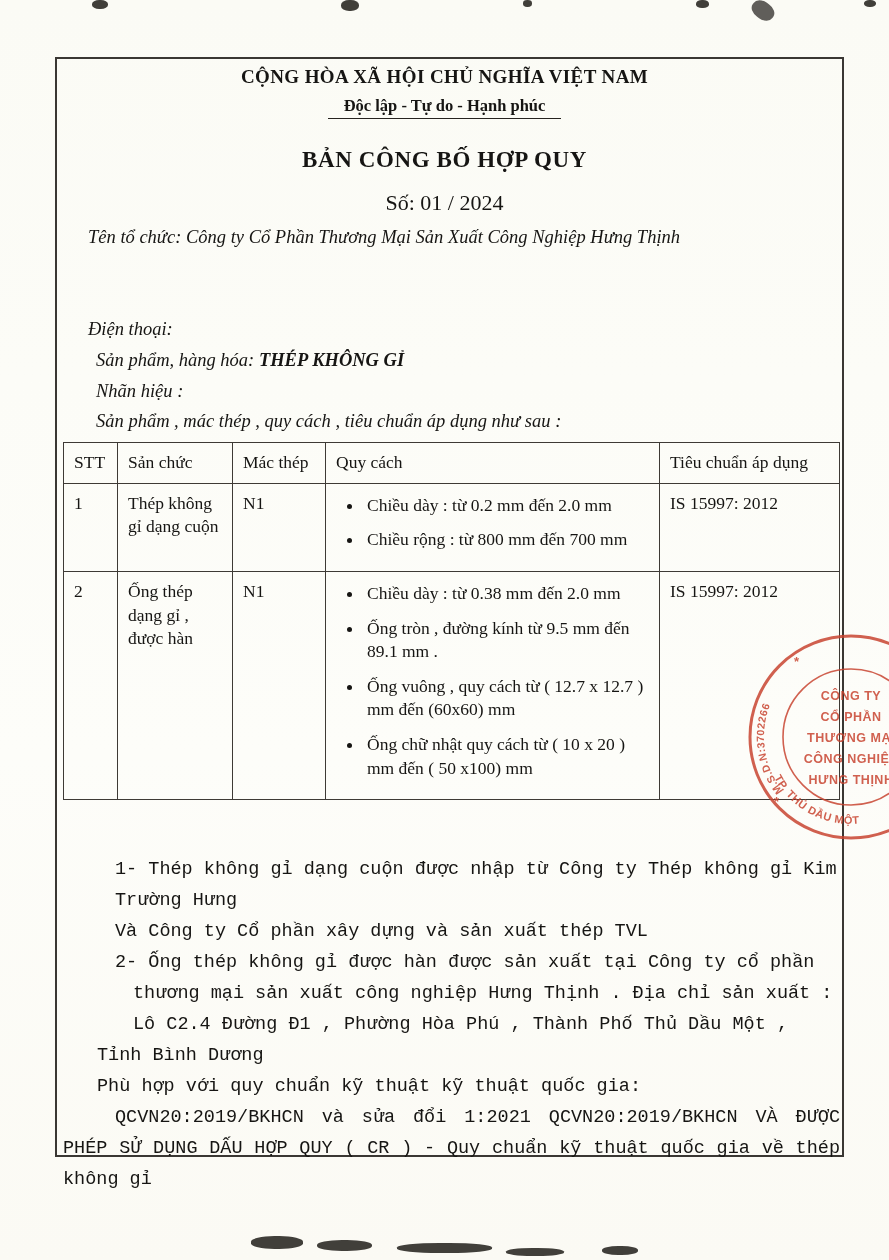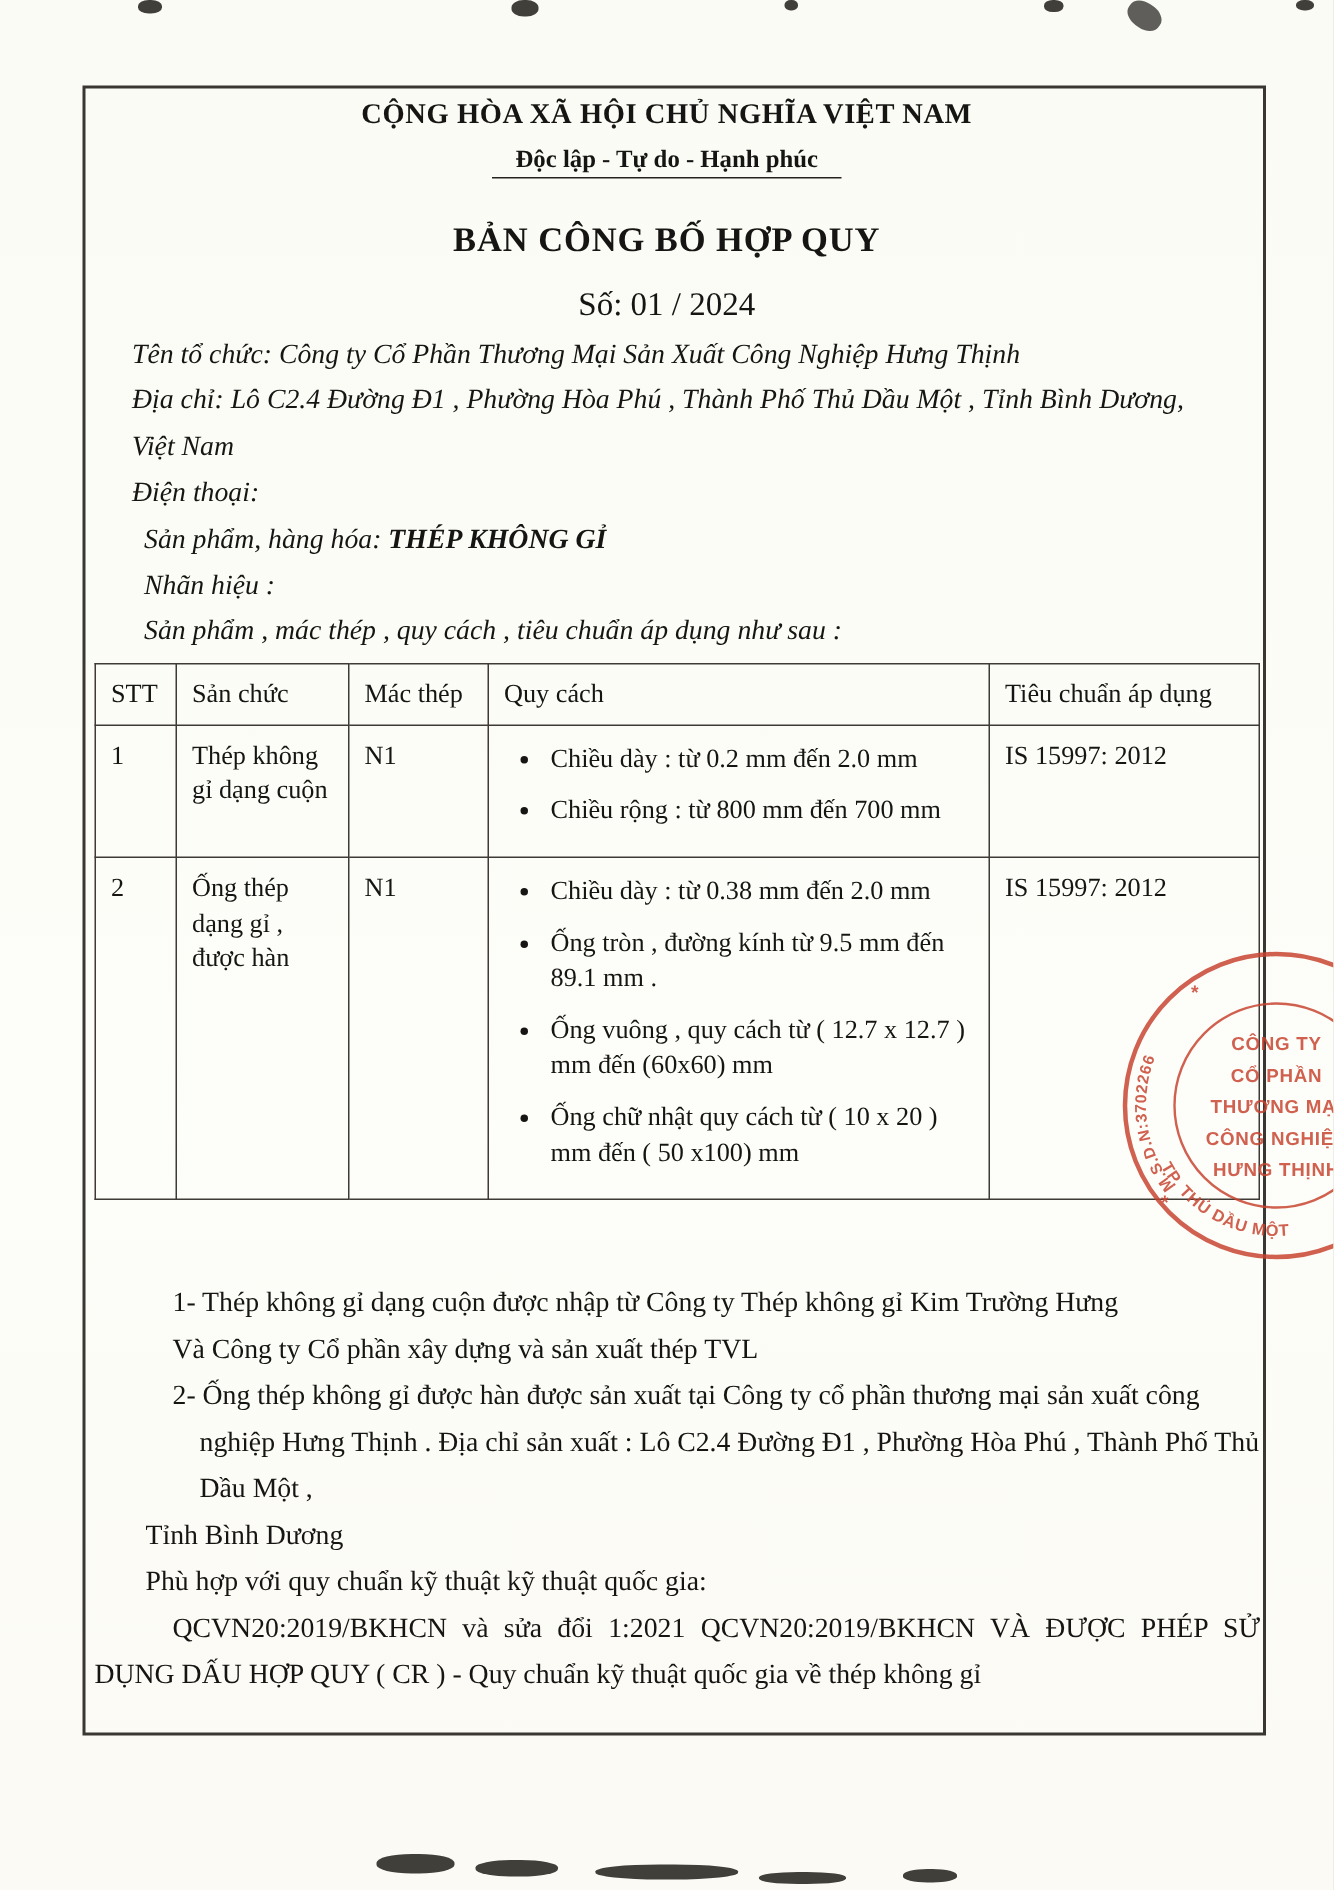--- a/index.html
+++ b/index.html
@@ -51,21 +51,21 @@
     text-align:left;
   }
   .doc-table th { height:40px; vertical-align:middle; }
   .th-stt, .cell-stt { text-align:center; }
   .cell-grade { text-align:center; }
   .cell-product { text-align:justify; }
   ul.specs { margin:2px 0 0 0; padding-left:28px; list-style:disc; }
   ul.specs li { margin-bottom:11px; padding-left:3px; }
 
   .notes { position:absolute; left:63px; top:854px; width:777px; font-size:18.5px; line-height:31px; }
-  .notes p { margin:0; }
+  .notes p { margin:0;font-family:Liberation Mono, monospace; }
   .indent-num { padding-left:52px; }
   .hang { padding-left:70px; text-indent:-18px; margin-top:1px; }
   .flush { padding-left:34px; }
   .reg { text-indent:52px; text-align:justify; margin-top:1px; }
 
   .stamp { position:absolute; left:744px; top:630px; opacity:.84; }
   .stamp circle { fill:none; stroke:#c8432f; }
   .stamp text {
     fill:#c8432f;
     font-family:"Liberation Sans", sans-serif;
@@ -96,21 +96,20 @@
   <div class="frame"></div>
 
   <div class="centered nat-header">CỘNG HÒA XÃ HỘI CHỦ NGHĨA VIỆT NAM</div>
   <div class="centered motto">
     <span>Độc lập - Tự do - Hạnh phúc</span>
   </div>
   <div class="centered doc-title">BẢN CÔNG BỐ HỢP QUY</div>
   <div class="centered doc-number">Số: 01 / 2024</div>
 
   <p class="line org">Tên tổ chức: Công ty Cổ Phần Thương Mại Sản Xuất Công Nghiệp Hưng Thịnh</p>
-  <p class="line address">Địa chỉ: Lô C2.4 Đường Đ1 , Phường Hòa Phú , Thành Phố Thủ Dầu Một , Tỉnh Bình Dương, Việt Nam</p>
   <p class="line phone">Điện thoại:</p>
   <p class="line product"><span>Sản phẩm, hàng hóa: </span><strong>THÉP KHÔNG GỈ</strong></p>
   <p class="line brand">Nhãn hiệu :</p>
   <p class="line intro">Sản phẩm , mác thép , quy cách , tiêu chuẩn áp dụng như sau :</p>
 
   <table class="doc-table">
     <colgroup>
       <col style="width:54px">
         <col style="width:115px">
         <col style="width:93px">

